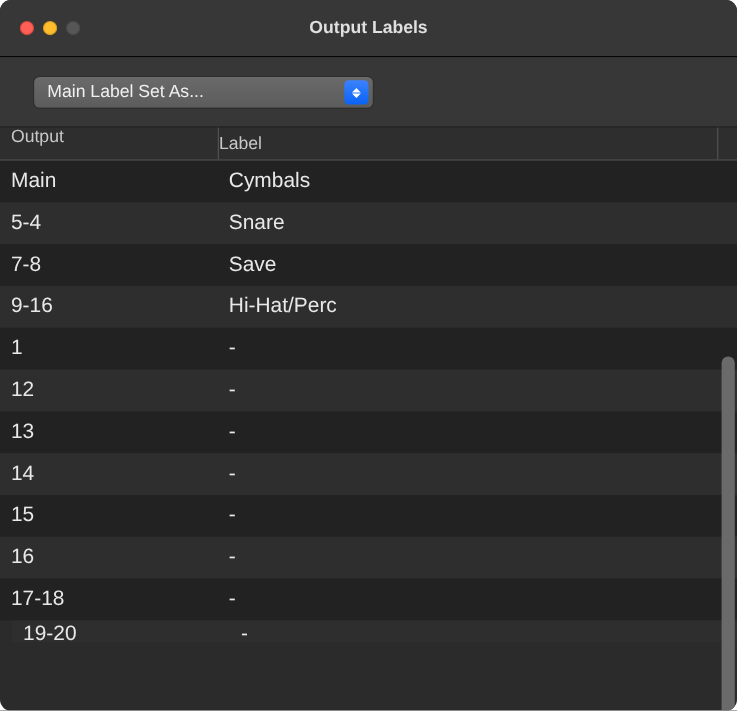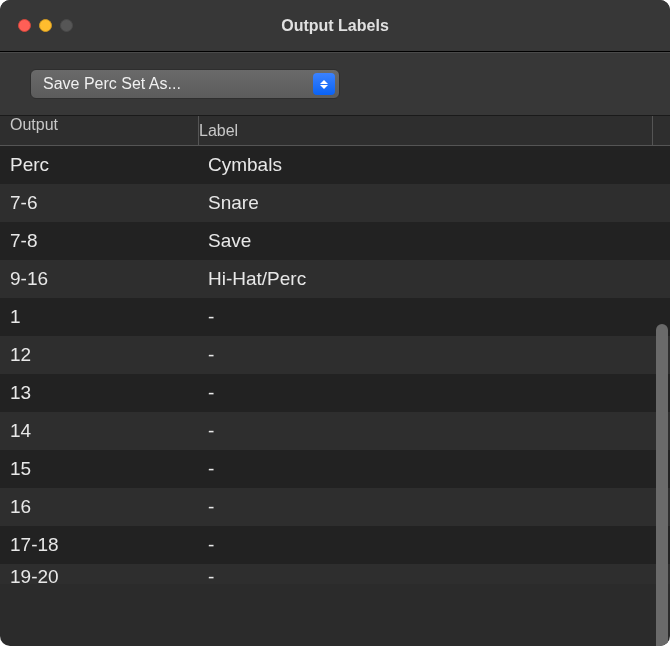--- a/index.html
+++ b/index.html
@@ -152,61 +152,62 @@
       width: 12px;
       height: 380px;
       background: #6a6a6a;
       border-radius: 6px;
     }
     .row.partial {
       height: 20px;
       overflow: hidden;
       align-items: flex-start;
       padding-top: 2px;
+      margin-left: 11px;
     }
   </style>
 </head>
 <body>
 
 <div class="window">
 
   <div class="titlebar">
     <div class="traffic-lights">
       <div class="traffic-btn close"></div>
       <div class="traffic-btn minimize"></div>
       <div class="traffic-btn maximize"></div>
     </div>
     <div class="title">Output Labels</div>
   </div>
 
   <div class="titlebar-separator"></div>
 
   <div class="toolbar">
     <div class="dropdown">
-      <span class="dropdown-label">Save Perc Set As...</span>
+      <span class="dropdown-label">Main Label Set As...</span>
       <span class="dropdown-button">
         <span class="chev up"></span>
         <span class="chev down"></span>
       </span>
     </div>
   </div>
 
   <div class="table-header">
     <div class="col-output">Output</div>
     <div class="col-label">Label</div>
     <div class="col-end"></div>
   </div>
 
   <div class="table-body">
     <div class="row">
-      <div class="cell-output">Perc</div>
+      <div class="cell-output">Main</div>
       <div class="cell-label">Cymbals</div>
     </div>
     <div class="row">
-      <div class="cell-output">7-6</div>
+      <div class="cell-output">5-4</div>
       <div class="cell-label">Snare</div>
     </div>
     <div class="row">
       <div class="cell-output">7-8</div>
       <div class="cell-label">Save</div>
     </div>
     <div class="row">
       <div class="cell-output">9-16</div>
       <div class="cell-label">Hi-Hat/Perc</div>
     </div>

